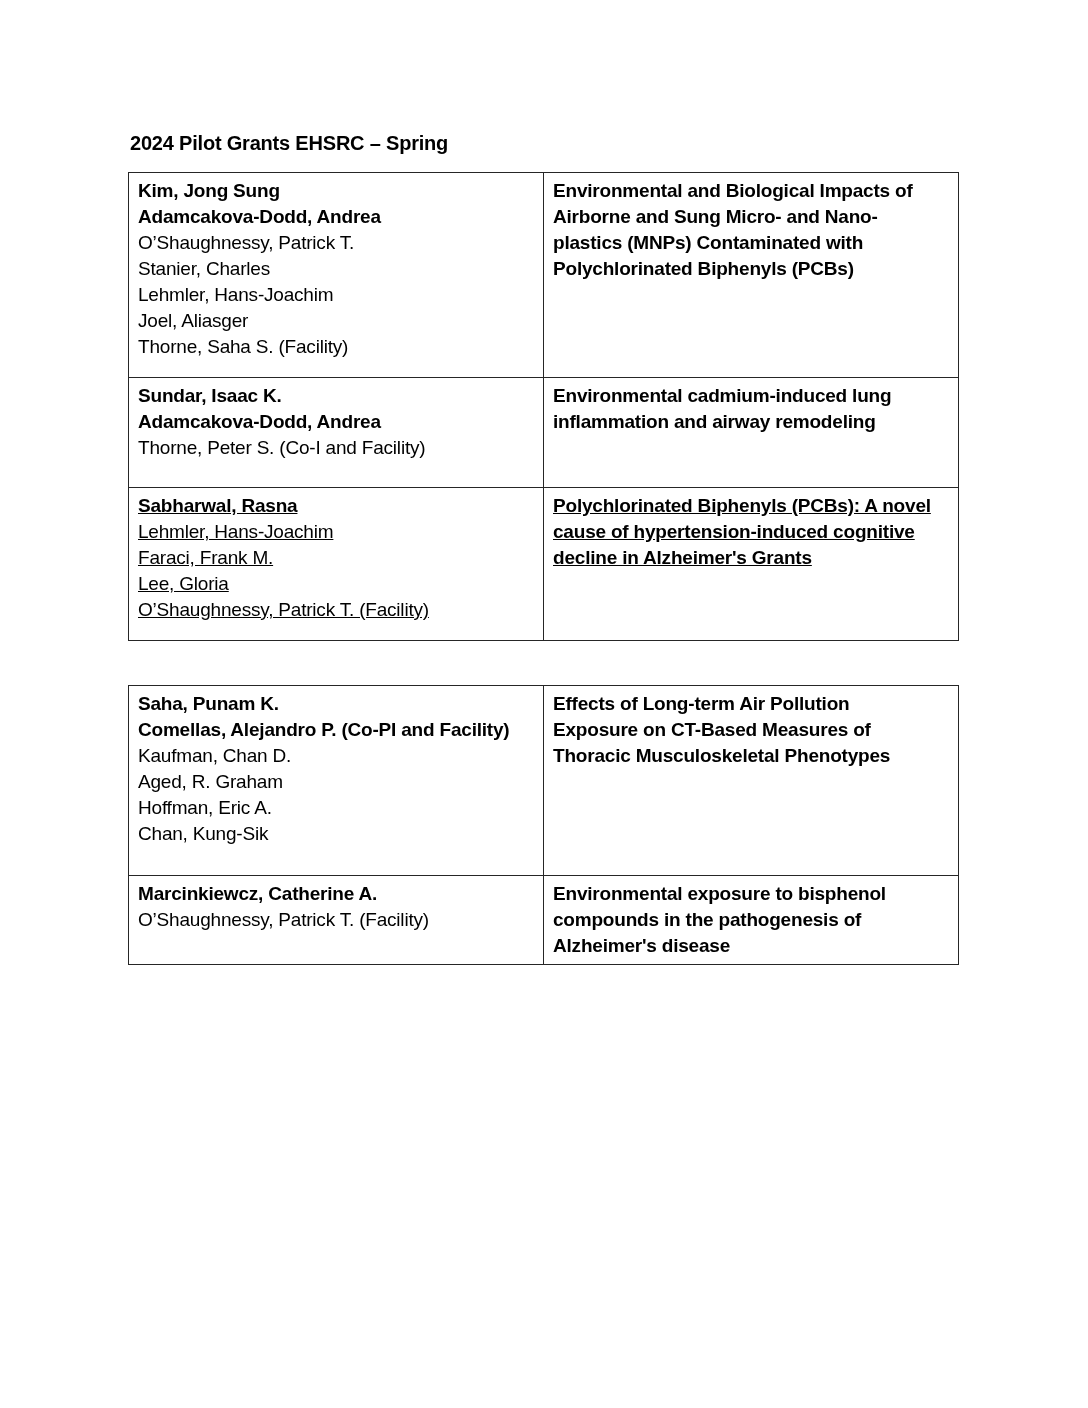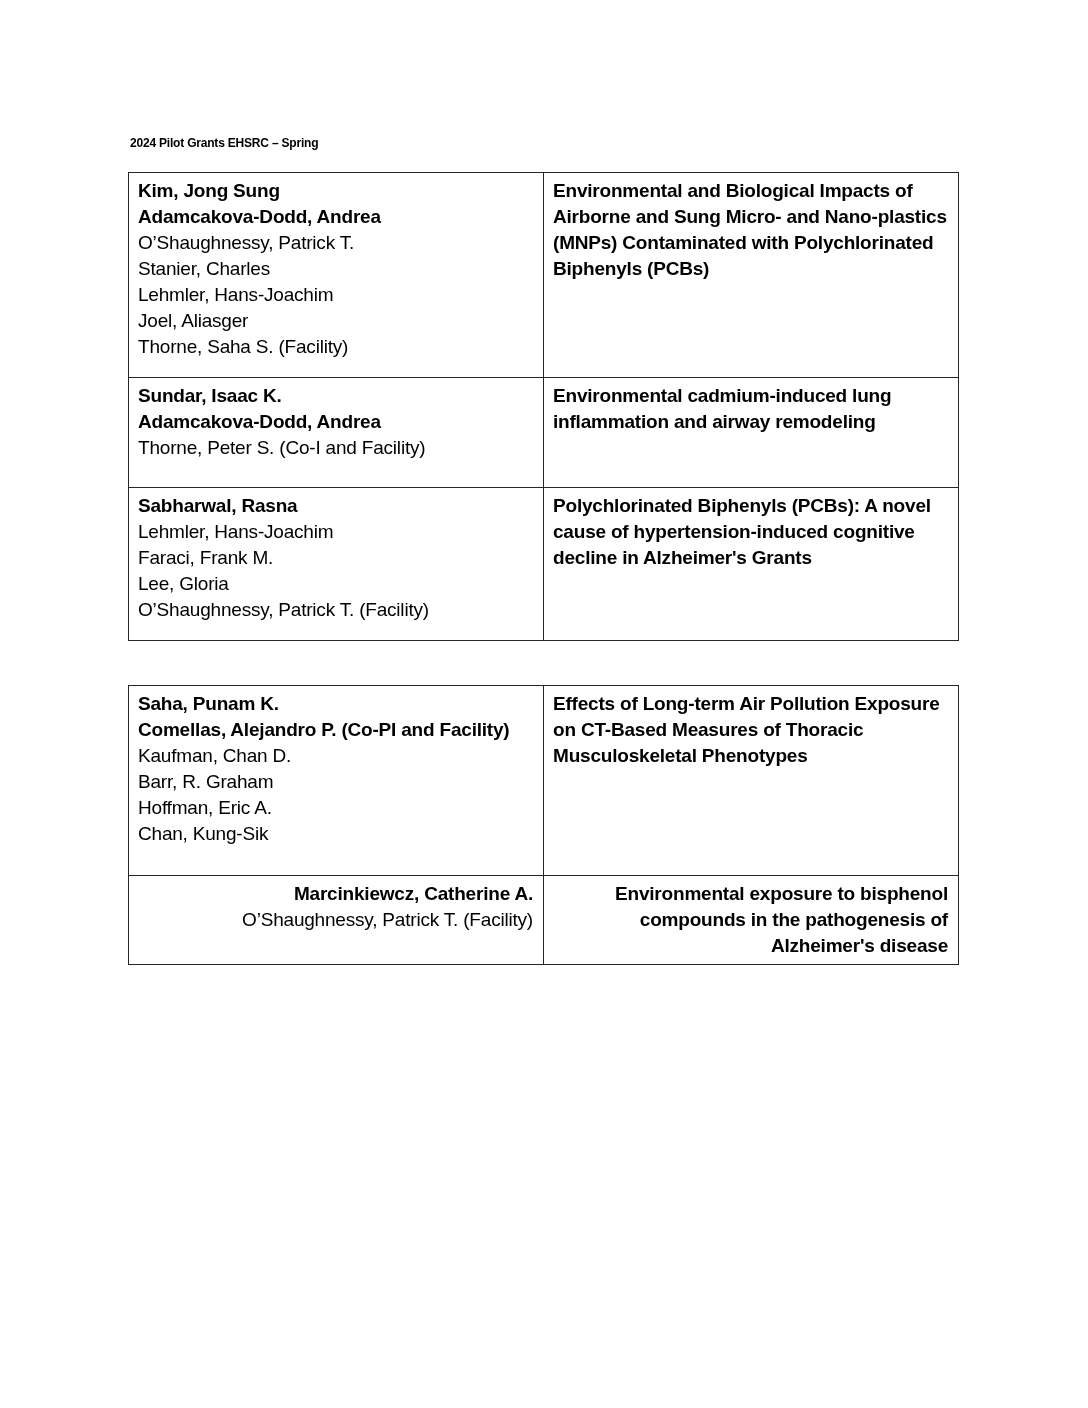--- a/index.html
+++ b/index.html
@@ -21,52 +21,52 @@
     overflow: hidden;
   }
   .content {
     position: absolute;
     left: 128px;
     top: 130px;
     width: 830px;
   }
   .section-heading {
     font-weight: 700;
-    font-size: 12px;
+    font-size: 20px;
     line-height: 26px;
     letter-spacing: -0.2px;
     margin: 0 0 16px 2px;
   }
   table.grants-table {
     border-collapse: collapse;
     table-layout: fixed;
     width: 830px;
     margin: 0 0 44px 0;
   }
   table.grants-table td {
     border: 1.5px solid #262626;
     vertical-align: top;
-    padding: 5px 10px 5px 9px;
+    padding: 5px 20px 5px 9px;
     box-sizing: border-box;
   }
   td.investigators-cell { width: 415px; }
   td.title-cell { width: 415px; }
   .name-line, .project-title {
     font-size: 19px;
     line-height: 26px;
     letter-spacing: -0.2px;
   }
   .name-line.bold { font-weight: 700; }
   .project-title { font-weight: 700; }
   
   table.section-0 tr:nth-child(1) td { height: 205px; }
   table.section-0 tr:nth-child(2) td { height: 110px; }
-  table.section-0 tr:nth-child(3) td { height: 153px; }
+  table.section-0 tr:nth-child(3) td { height: 153px; text-decoration: underline; }
   table.section-1 tr:nth-child(1) td { height: 190px; }
-  table.section-1 tr:nth-child(2) td { height: 79px; text-align: right; }
+  table.section-1 tr:nth-child(2) td { height: 79px; }
 </style>
 </head>
 <body>
 
 <div class="page">
   <div class="content" id="content-root">
       <div class="section-heading">2024 Pilot Grants EHSRC – Spring</div>
       <table class="grants-table section-0">
         <tbody>
           <tr>
@@ -107,21 +107,21 @@
           </tr>
         </tbody>
       </table>
       <table class="grants-table section-1">
         <tbody>
           <tr>
             <td class="investigators-cell">
               <div class="name-line bold">Saha, Punam K.</div>
               <div class="name-line bold">Comellas, Alejandro P. (Co-PI and Facility)</div>
               <div class="name-line">Kaufman, Chan D.</div>
-              <div class="name-line">Barr, R. Graham</div>
+              <div class="name-line">Aged, R. Graham</div>
               <div class="name-line">Hoffman, Eric A.</div>
               <div class="name-line">Chan, Kung-Sik</div>
             </td>
             <td class="title-cell">
               <div class="project-title">Effects of Long-term Air Pollution Exposure on CT-Based Measures of Thoracic Musculoskeletal Phenotypes</div>
             </td>
           </tr>
           <tr>
             <td class="investigators-cell">
               <div class="name-line bold">Marcinkiewcz, Catherine A.</div>

